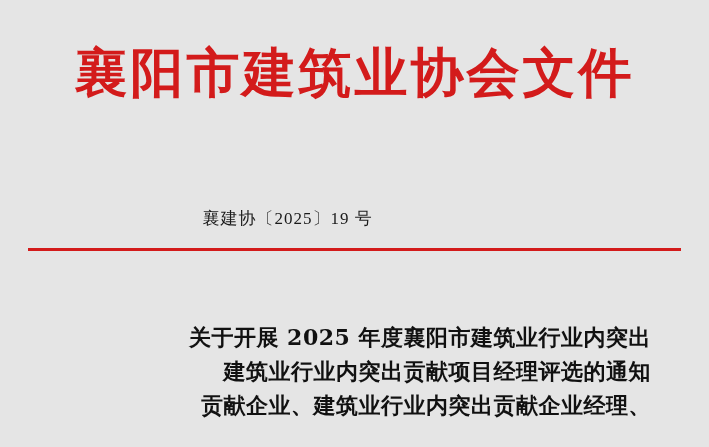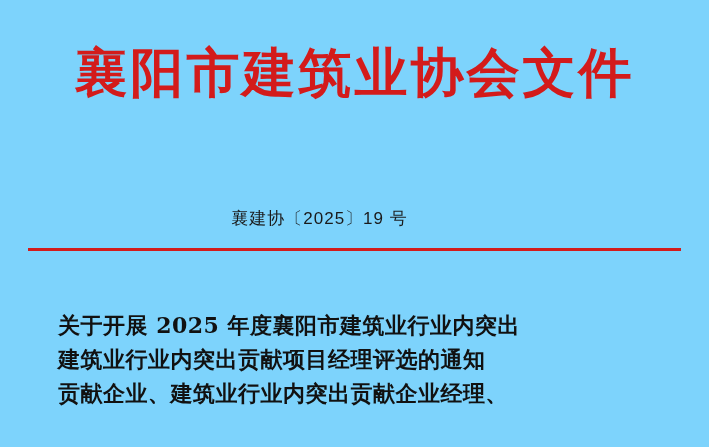--- a/index.html
+++ b/index.html
@@ -10,21 +10,21 @@
     width: 709px;
     height: 447px;
     background: #ffffff;
     font-family: "Liberation Serif", serif;
     overflow: hidden;
   }
   .page {
     position: relative;
     width: 709px;
     height: 447px;
-    background: #7dd3fc;
+    background: #e5e5e5;
     box-sizing: border-box;
   }
   .doc-title {
     position: absolute;
     top: 42px;
     left: 0;
     width: 709px;
     text-align: center;
     color: #d31b1b;
     font-family: "DejaVu Serif", "Liberation Serif", serif;
@@ -34,39 +34,38 @@
     line-height: 1.15;
     white-space: nowrap;
   }
   .doc-number {
     position: absolute;
     top: 207px;
     left: 0;
     width: 575px;
     text-align: center;
     color: #1a1a1a;
-    font-family: Liberation Sans, sans-serif;
+    font-family: Liberation Serif, serif;
     font-size: 17px;
     letter-spacing: 1px;
-    padding-left: 32px;
   }
   .red-rule {
     position: absolute;
     top: 248px;
     left: 28px;
     width: 653px;
     height: 3px;
     background: #d31b1b;
   }
   .subject {
     position: absolute;
-    top: 308px;
+    top: 320px;
     left: 58px;
     width: 593px;
-    text-align: left;
+    text-align: right;
     color: #111111;
     font-family: "DejaVu Serif", "Liberation Serif", serif;
     font-weight: bold;
     font-size: 22px;
     line-height: 1.55;
     letter-spacing: 0.5px;
   }
   .subject-line {
     display: block;
     white-space: nowrap;

